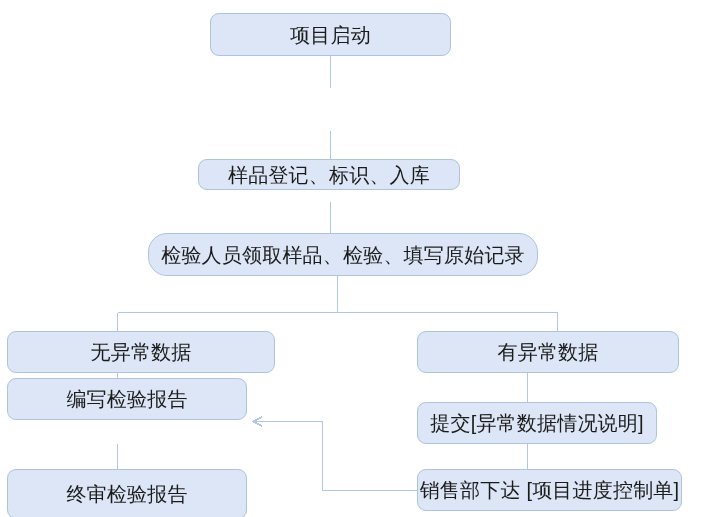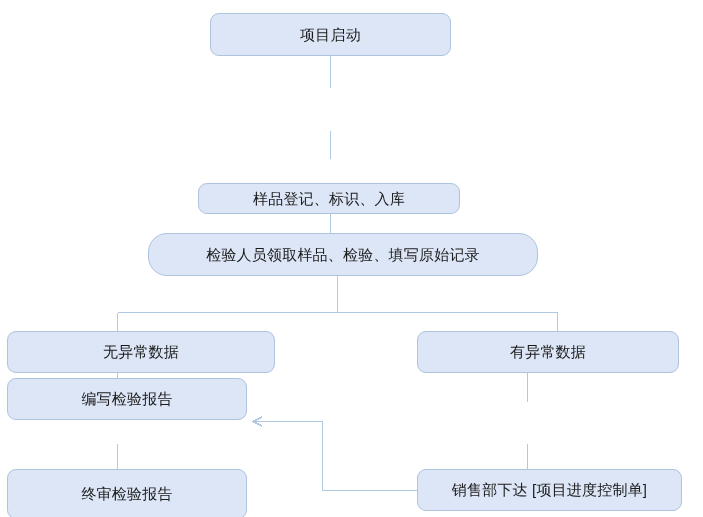--- a/index.html
+++ b/index.html
@@ -26,33 +26,33 @@
   .node {
     position: absolute;
     box-sizing: border-box;
     background: #dce6f6;
     border: 1px solid #adc3de;
     border-radius: 9px;
     display: flex;
     align-items: center;
     justify-content: center;
     color: #1b1b1b;
-    font-size: 15px;
+    font-size: 20px;
     line-height: 1.2;
     letter-spacing: 0.2px;
     white-space: nowrap;
     text-align: center;
   }
   .node-label {
     display: block;
   }
   
   #node-project-start      { left: 210px; top: 13px;  width: 241px; height: 43px; }
   #node-field-sampling     { left: 208px; top: 88px;  width: 245px; height: 43px; }
-  #node-sample-register    { left: 198px; top: 159px; width: 262px; height: 31px; margin-top: 24px; }
+  #node-sample-register    { left: 198px; top: 159px; width: 262px; height: 31px; }
   #node-inspection-record  { left: 148px; top: 233px; width: 390px; height: 43px; border-radius: 19px; }
   #node-no-anomaly         { left: 7px;   top: 331px; width: 268px; height: 42px; }
   #node-has-anomaly        { left: 417px; top: 331px; width: 262px; height: 42px; }
   #node-write-report       { left: 7px;   top: 378px; width: 240px; height: 42px; }
   #node-final-report       { left: 7px;   top: 469px; width: 240px; height: 50px; }
   #node-submit-explain     { left: 417px; top: 402px; width: 240px; height: 42px; }
   #node-sales-order        { left: 417px; top: 469px; width: 265px; height: 42px; }
 </style>
 </head>
 <body>
@@ -100,18 +100,21 @@
   </div>
 
   <div class="node" id="node-write-report">
     <span class="node-label">编写检验报告</span>
   </div>
 
   <div class="node" id="node-final-report">
     <span class="node-label">终审检验报告</span>
   </div>
 
+  <div class="node" id="node-submit-explain">
+    <span class="node-label">提交[异常数据情况说明]</span>
+  </div>
 
   <div class="node" id="node-sales-order">
     <span class="node-label">销售部下达 [项目进度控制单]</span>
   </div>
 
 </div>
 
 </body></html>

